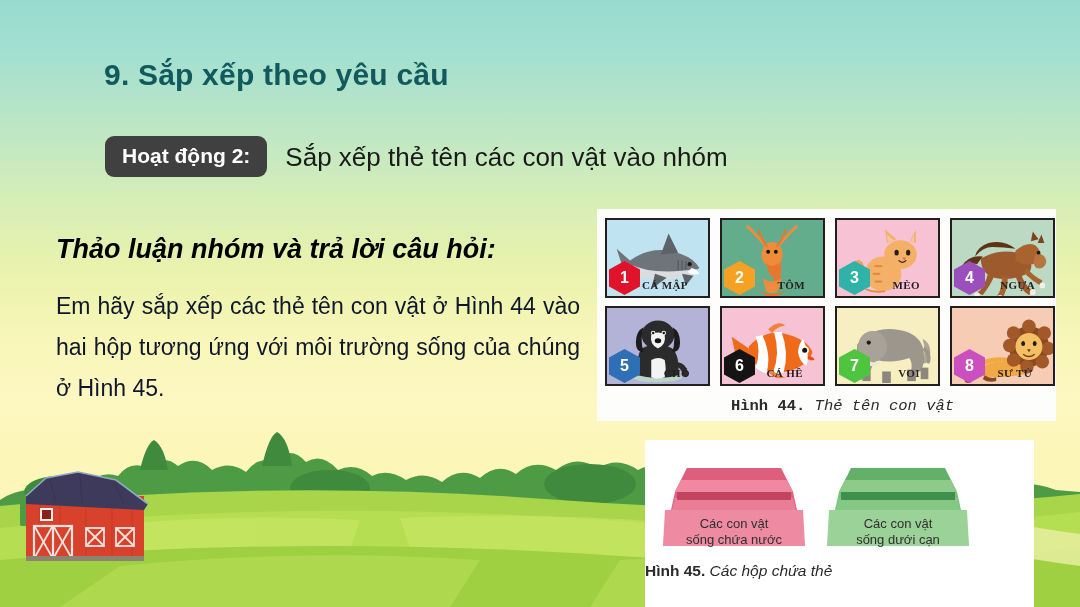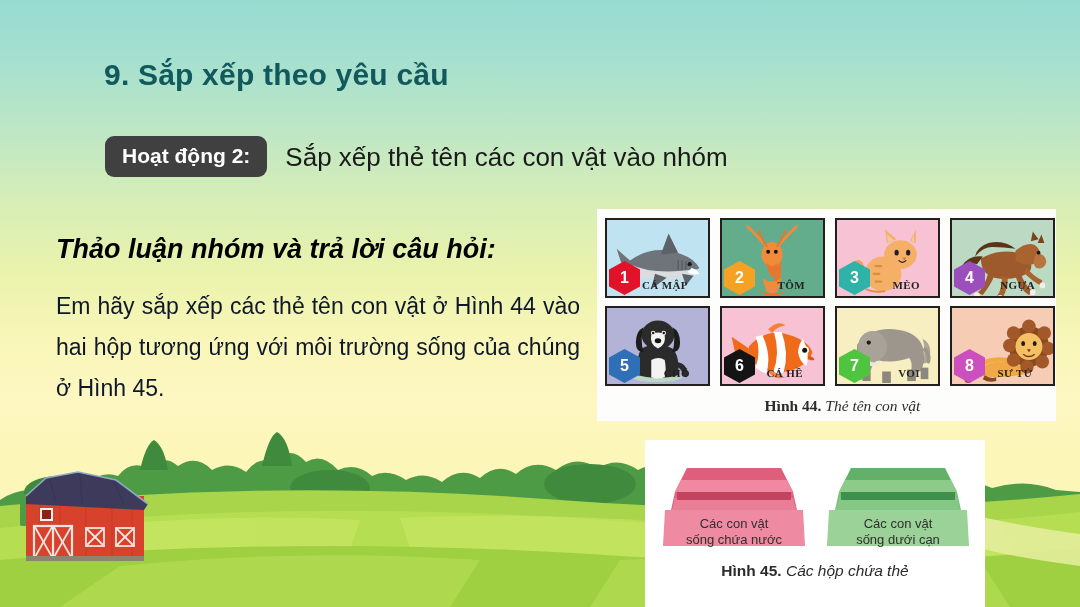--- a/index.html
+++ b/index.html
@@ -73,37 +73,37 @@
     color:#fff;font-size:16px;font-weight:bold;font-family:"Liberation Sans",sans-serif;
   }
   .cname{
     position:absolute;right:18px;bottom:5px;
     font-family:"Liberation Serif",serif;font-size:11px;font-weight:bold;
     color:#231f20;letter-spacing:.4px;white-space:nowrap;
   }
   .card.w4 .cname,.card.w3 .cname{right:20px;}
   .cap{
     position:absolute;left:0;right:0;bottom:6px;text-align:center;
-    font-size:15.5px;color:#2b2b2b;font-family:Liberation Serif, serif;margin-left:32px;
+    font-size:15.5px;color:#2b2b2b;font-family:Liberation Mono, monospace;margin-left:32px;
   }
   .cap b{font-weight:bold;font-style:normal;}
   .cap i{font-style:italic;}
 
   
   .fig45{
-    position:absolute;left:645px;top:440px;width:340px;height:167px;
+    position:absolute;left:645px;top:440px;width:389px;height:167px;
     background:#ffffff;overflow:hidden;
   }
   .boxwrap{position:absolute;left:0;top:6px;width:340px;height:115px;}
   .boxlabel{
     position:absolute;text-align:center;font-size:13px;color:#2f2f2f;
     line-height:16px;white-space:nowrap;
   }
   .cap45{
-    position:absolute;left:0;right:0;top:122px;text-align:center;
+    position:absolute;left:0;right:0;top:122px;text-align:left;
     font-size:15.5px;color:#2b2b2b;
   }
 </style>
 </head>
 <body>
 
 <div id="stage">
 
   <div class="bg-sky"></div>
 

